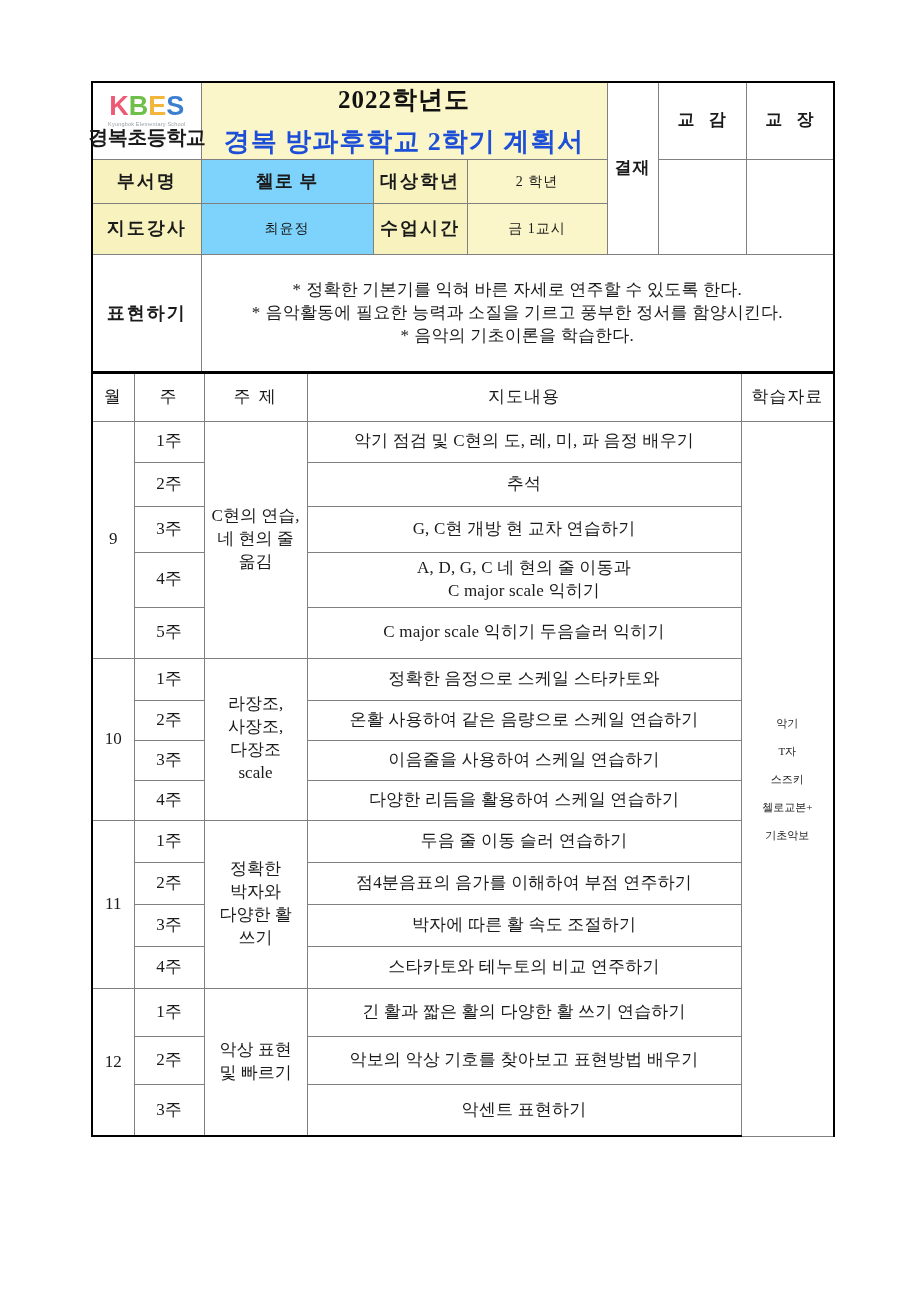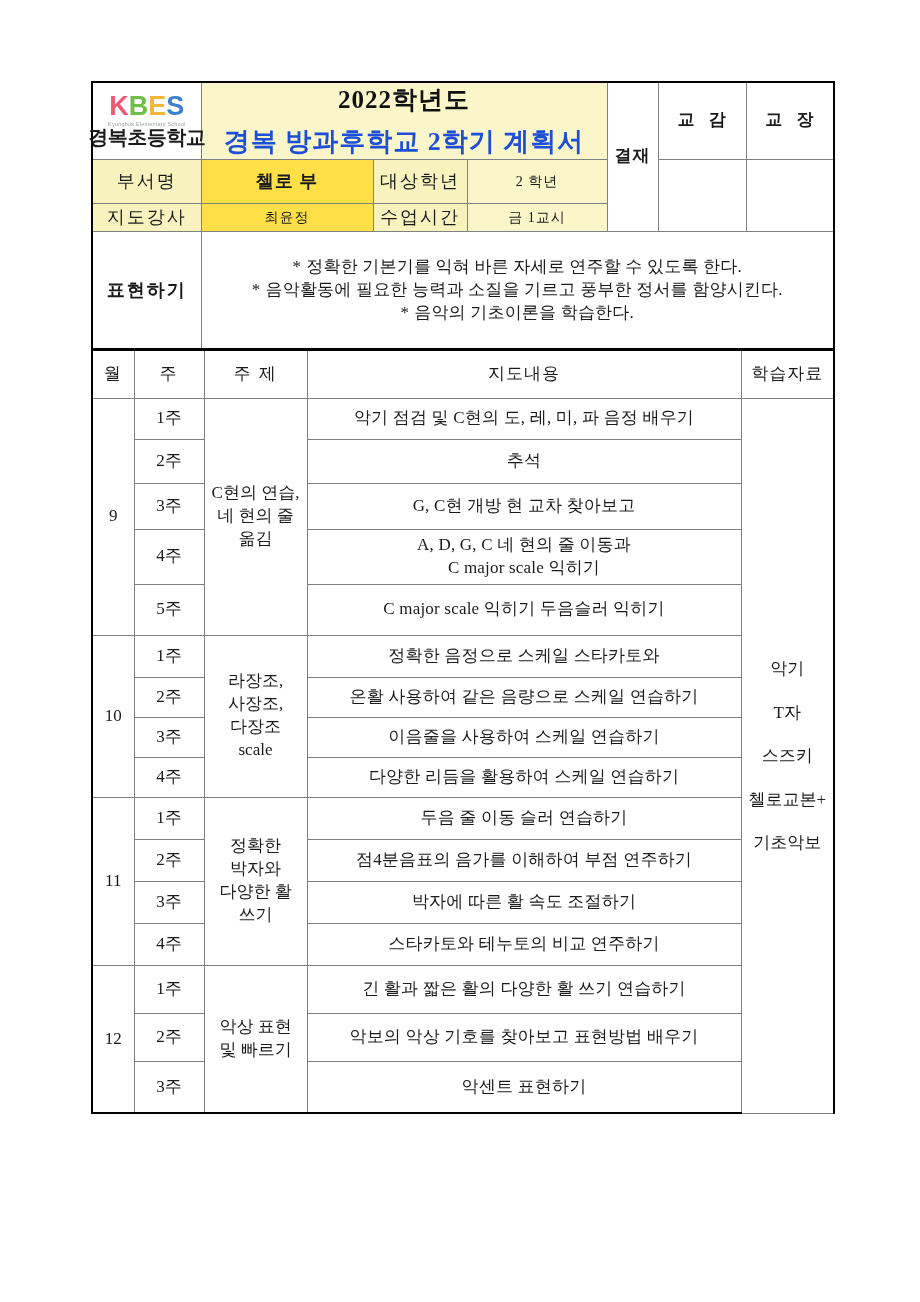--- a/index.html
+++ b/index.html
@@ -35,21 +35,21 @@
     line-height: 1.35;
   }
   
   .bt-thick { border-top: 2.5px solid #000 !important; }
   .bb-thick { border-bottom: 2.5px solid #000 !important; font-family: Liberation Serif, serif; }
   .bl-thick { border-left: 2.5px solid #000 !important; }
   .br-thick { border-right: 2.5px solid #000 !important; }
 
   .bg-title { background: #FAF6C9; }
   .bg-label { background: #F7F2BE; }
-  .bg-value { background: #fde047; }
+  .bg-value { background: #7dd3fc; }
   .bg-value2 { background: #FAF6C9; }
   .bg-white { background: #ffffff; }
 
   
   .logo-cell { background: #ffffff; padding: 4px 2px; border-radius: 24px; }
   .logo-wrap {
     display: flex; flex-direction: column;
     align-items: center; justify-content: center;
     line-height: 1;
   }
@@ -105,21 +105,21 @@
     font-size: 17px;
     letter-spacing: 1px;
   }
   .approval-head {
     font-weight: bold;
     font-size: 17px;
     letter-spacing: 5px;
     padding-left: 4px;
   }
 
-  .lbl { font-weight: normal; font-size: 18px; letter-spacing: 2px; }
+  .lbl { font-weight: bold; font-size: 18px; letter-spacing: 2px; }
   .val { font-size: 14px; letter-spacing: 1px; }
   .val-b { font-weight: bold; font-size: 18px; letter-spacing: 1px; }
 
   
   .goal-label { font-weight: bold; font-size: 18px; letter-spacing: 2px; }
   .goal-body {
     text-align: left;
     padding: 13px 0 13px 16px;
     font-size: 18.5px;
     line-height: 1.75;
@@ -128,21 +128,21 @@
   .goal-body div { white-space: nowrap; }
   .star { margin-right: 5px; }
 
   
   .hdr { font-size: 16px; font-weight: normal; letter-spacing: 2px; height: 48px; }
   .hdr-wide { letter-spacing: 1px; }
   .mon { font-size: 15px; }
   .wk  { font-size: 14.5px; }
   .theme { font-size: 16.5px; line-height: 1.6; padding: 2px 3px; }
   .content { font-size: 17.5px; line-height: 1.55; letter-spacing: 0.2px; padding: 3px 4px; }
-  .material { font-size: 17px; line-height: 2.55; padding: 4px 2px; }
+  .material { font-size: 11px; line-height: 2.55; padding: 4px 2px; }
   .sep-row td { border-top: 1.6px solid #555 !important; }
 </style>
 </head>
 <body>
 
 <div id="page">
   <div id="doc">
 
     <table class="doc-table">
       <colgroup>
@@ -179,21 +179,21 @@
       </tr>
       <tr>
         <td class="bg-label bl-thick" style="height:44px"><span class="lbl">부서명</span></td>
         <td class="bg-value"><span class="val-b">첼로 부</span></td>
         <td class="bg-label"><span class="lbl">대상학년</span></td>
         <td class="bg-value2"><span class="val">2 학년</span></td>
         <td class="bg-white" rowspan="2"></td>
         <td class="bg-white br-thick" rowspan="2"></td>
       </tr>
       <tr>
-        <td class="bg-label bl-thick" style="height:28px"><span class="lbl">지도강사</span></td>
+        <td class="bg-label bl-thick" style="height:51px"><span class="lbl">지도강사</span></td>
         <td class="bg-value"><span class="val">최윤정</span></td>
         <td class="bg-label"><span class="lbl">수업시간</span></td>
         <td class="bg-value2"><span class="val">금 1교시</span></td>
       </tr>
       <tr>
         <td class="bg-white bl-thick bb-thick" style="height:118px"><span class="goal-label">표현하기</span></td>
         <td class="bg-white bb-thick br-thick goal-body" colspan="6">
           <div><span class="star">*</span><span>정확한 기본기를 익혀 바른 자세로 연주할 수 있도록 한다.</span></div>
           <div><span class="star">*</span><span>음악활동에 필요한 능력과 소질을 기르고 풍부한 정서를 함양시킨다.</span></div>
           <div><span class="star">*</span><span>음악의 기초이론을 학습한다.</span></div>
@@ -242,21 +242,21 @@
       </tr>
       <tr>
         <td class="wk" style="height:44px">2주</td>
         <td class="content">
           <div>추석</div>
         </td>
       </tr>
       <tr>
         <td class="wk" style="height:46px">3주</td>
         <td class="content">
-          <div>G, C현 개방 현 교차 찾아보고</div>
+          <div>G, C현 개방 현 교차 연습하기</div>
         </td>
       </tr>
       <tr>
         <td class="wk" style="height:55px">4주</td>
         <td class="content">
           <div>A, D, G, C  네 현의 줄 이동과</div>
           <div>C major scale 익히기</div>
         </td>
       </tr>
       <tr>

